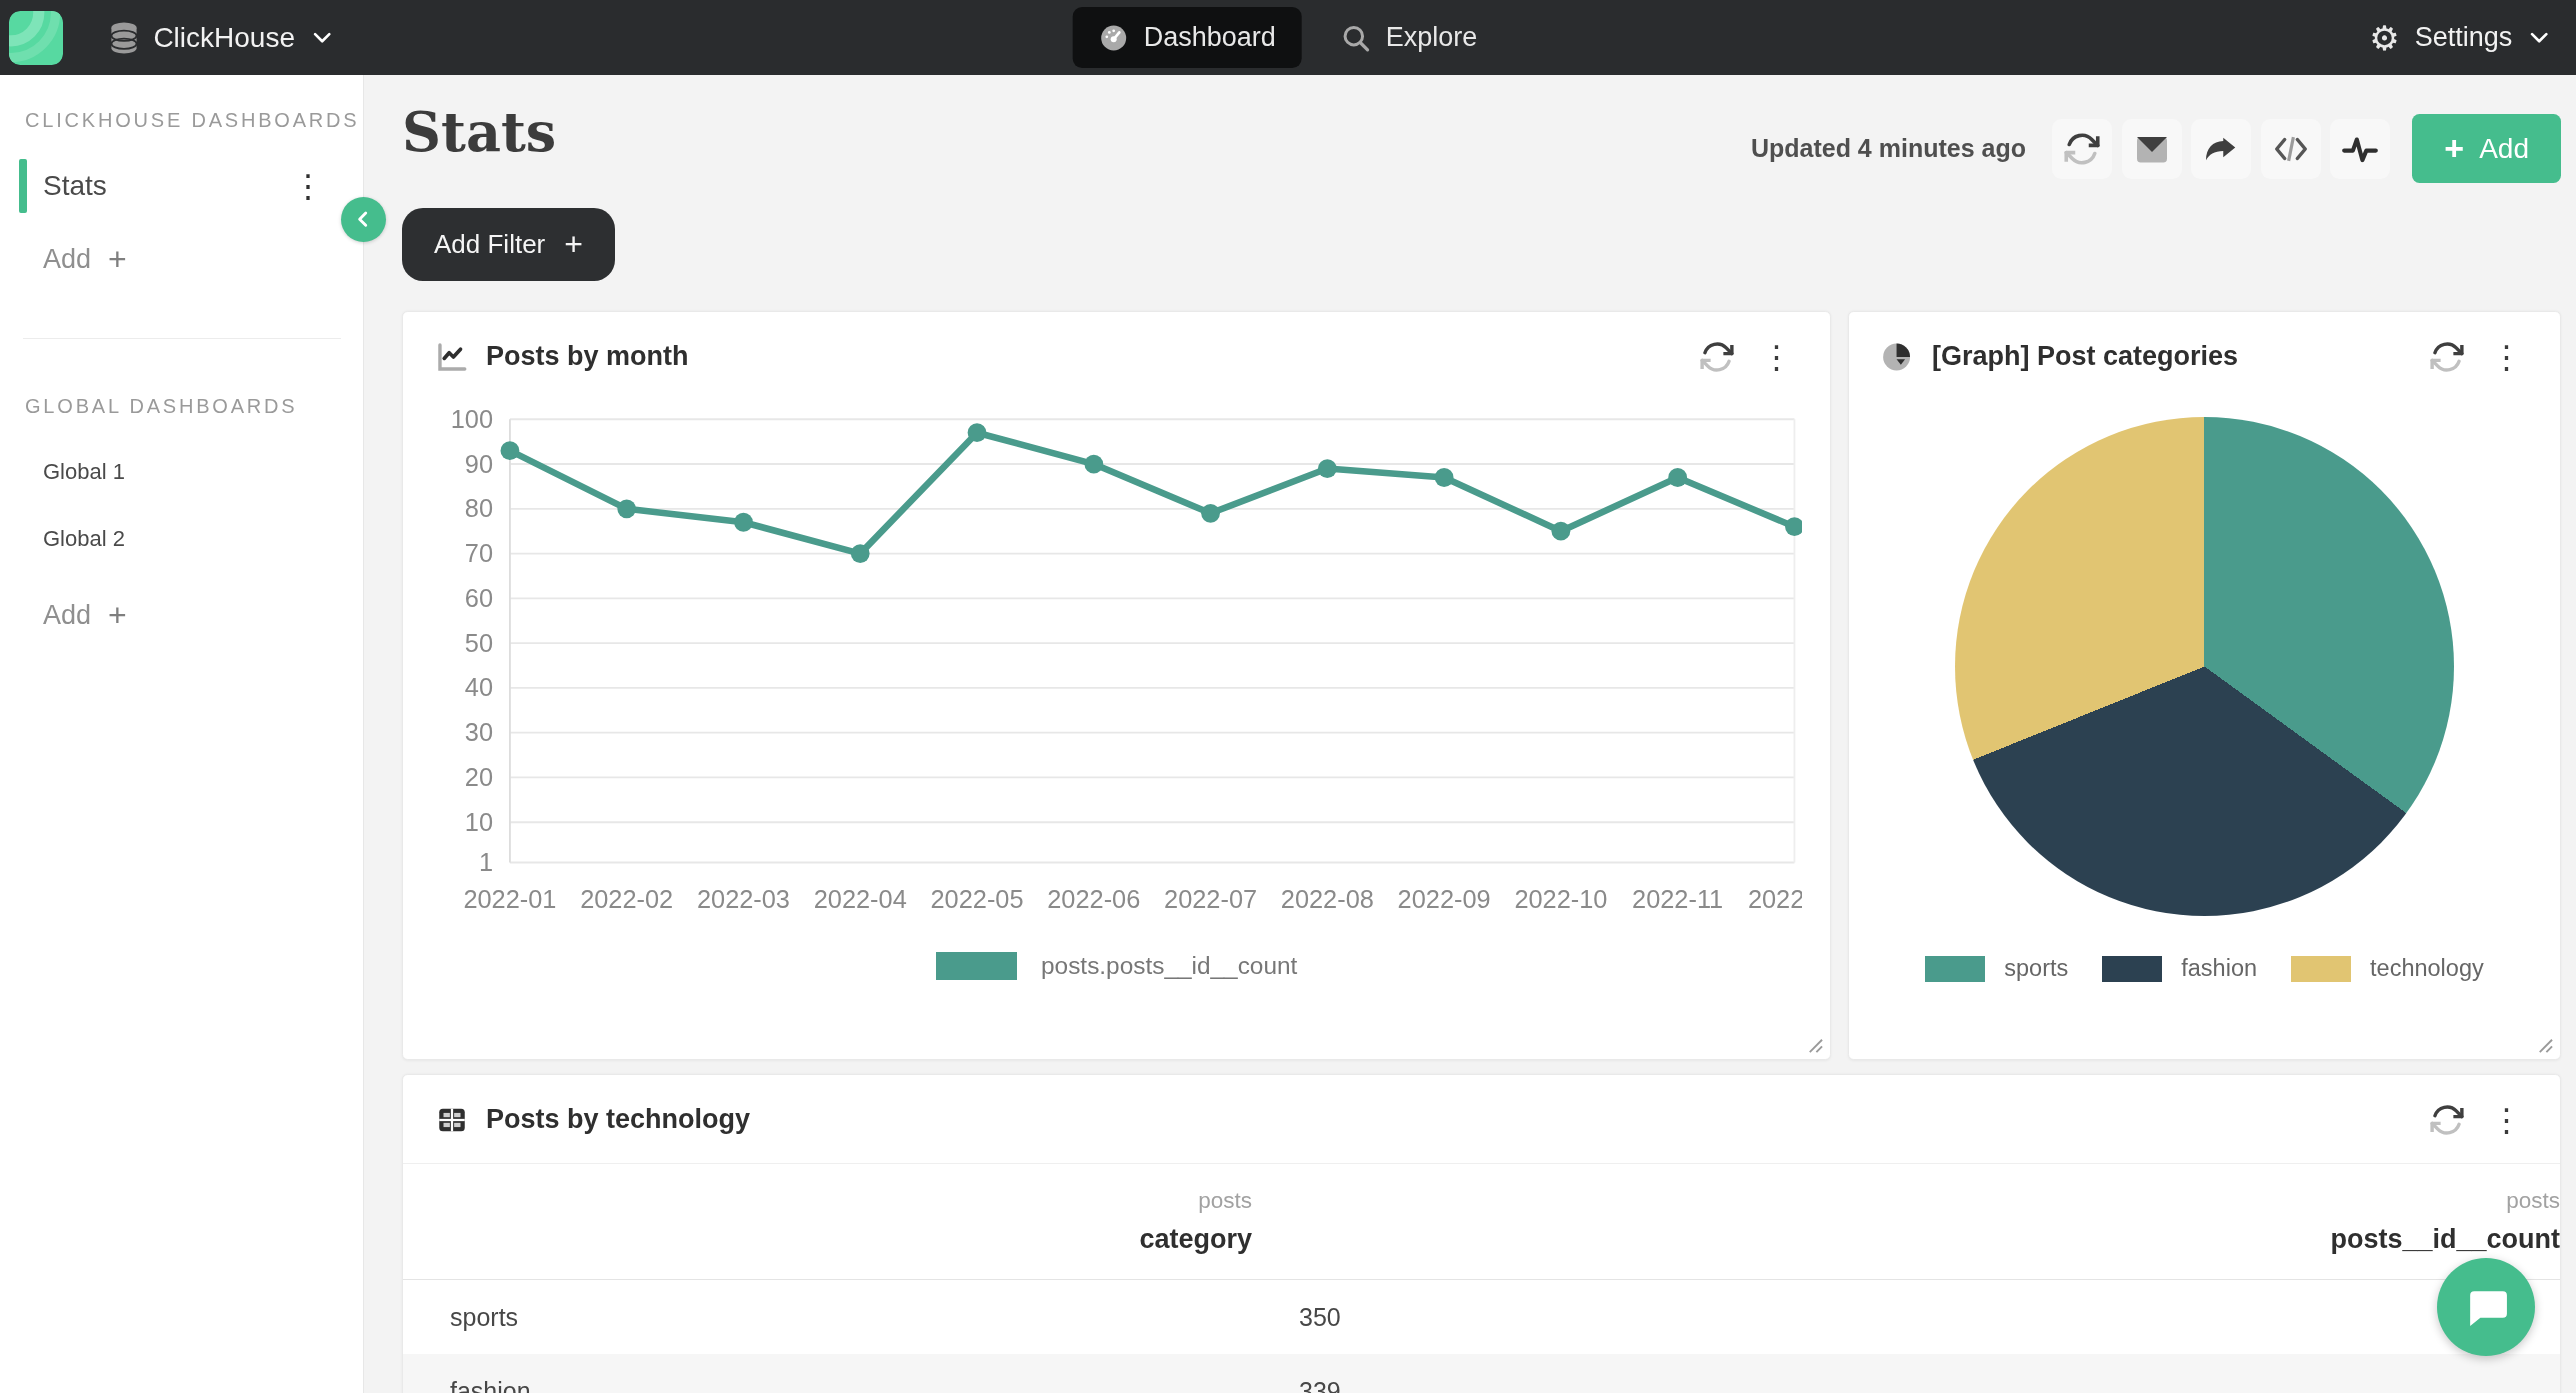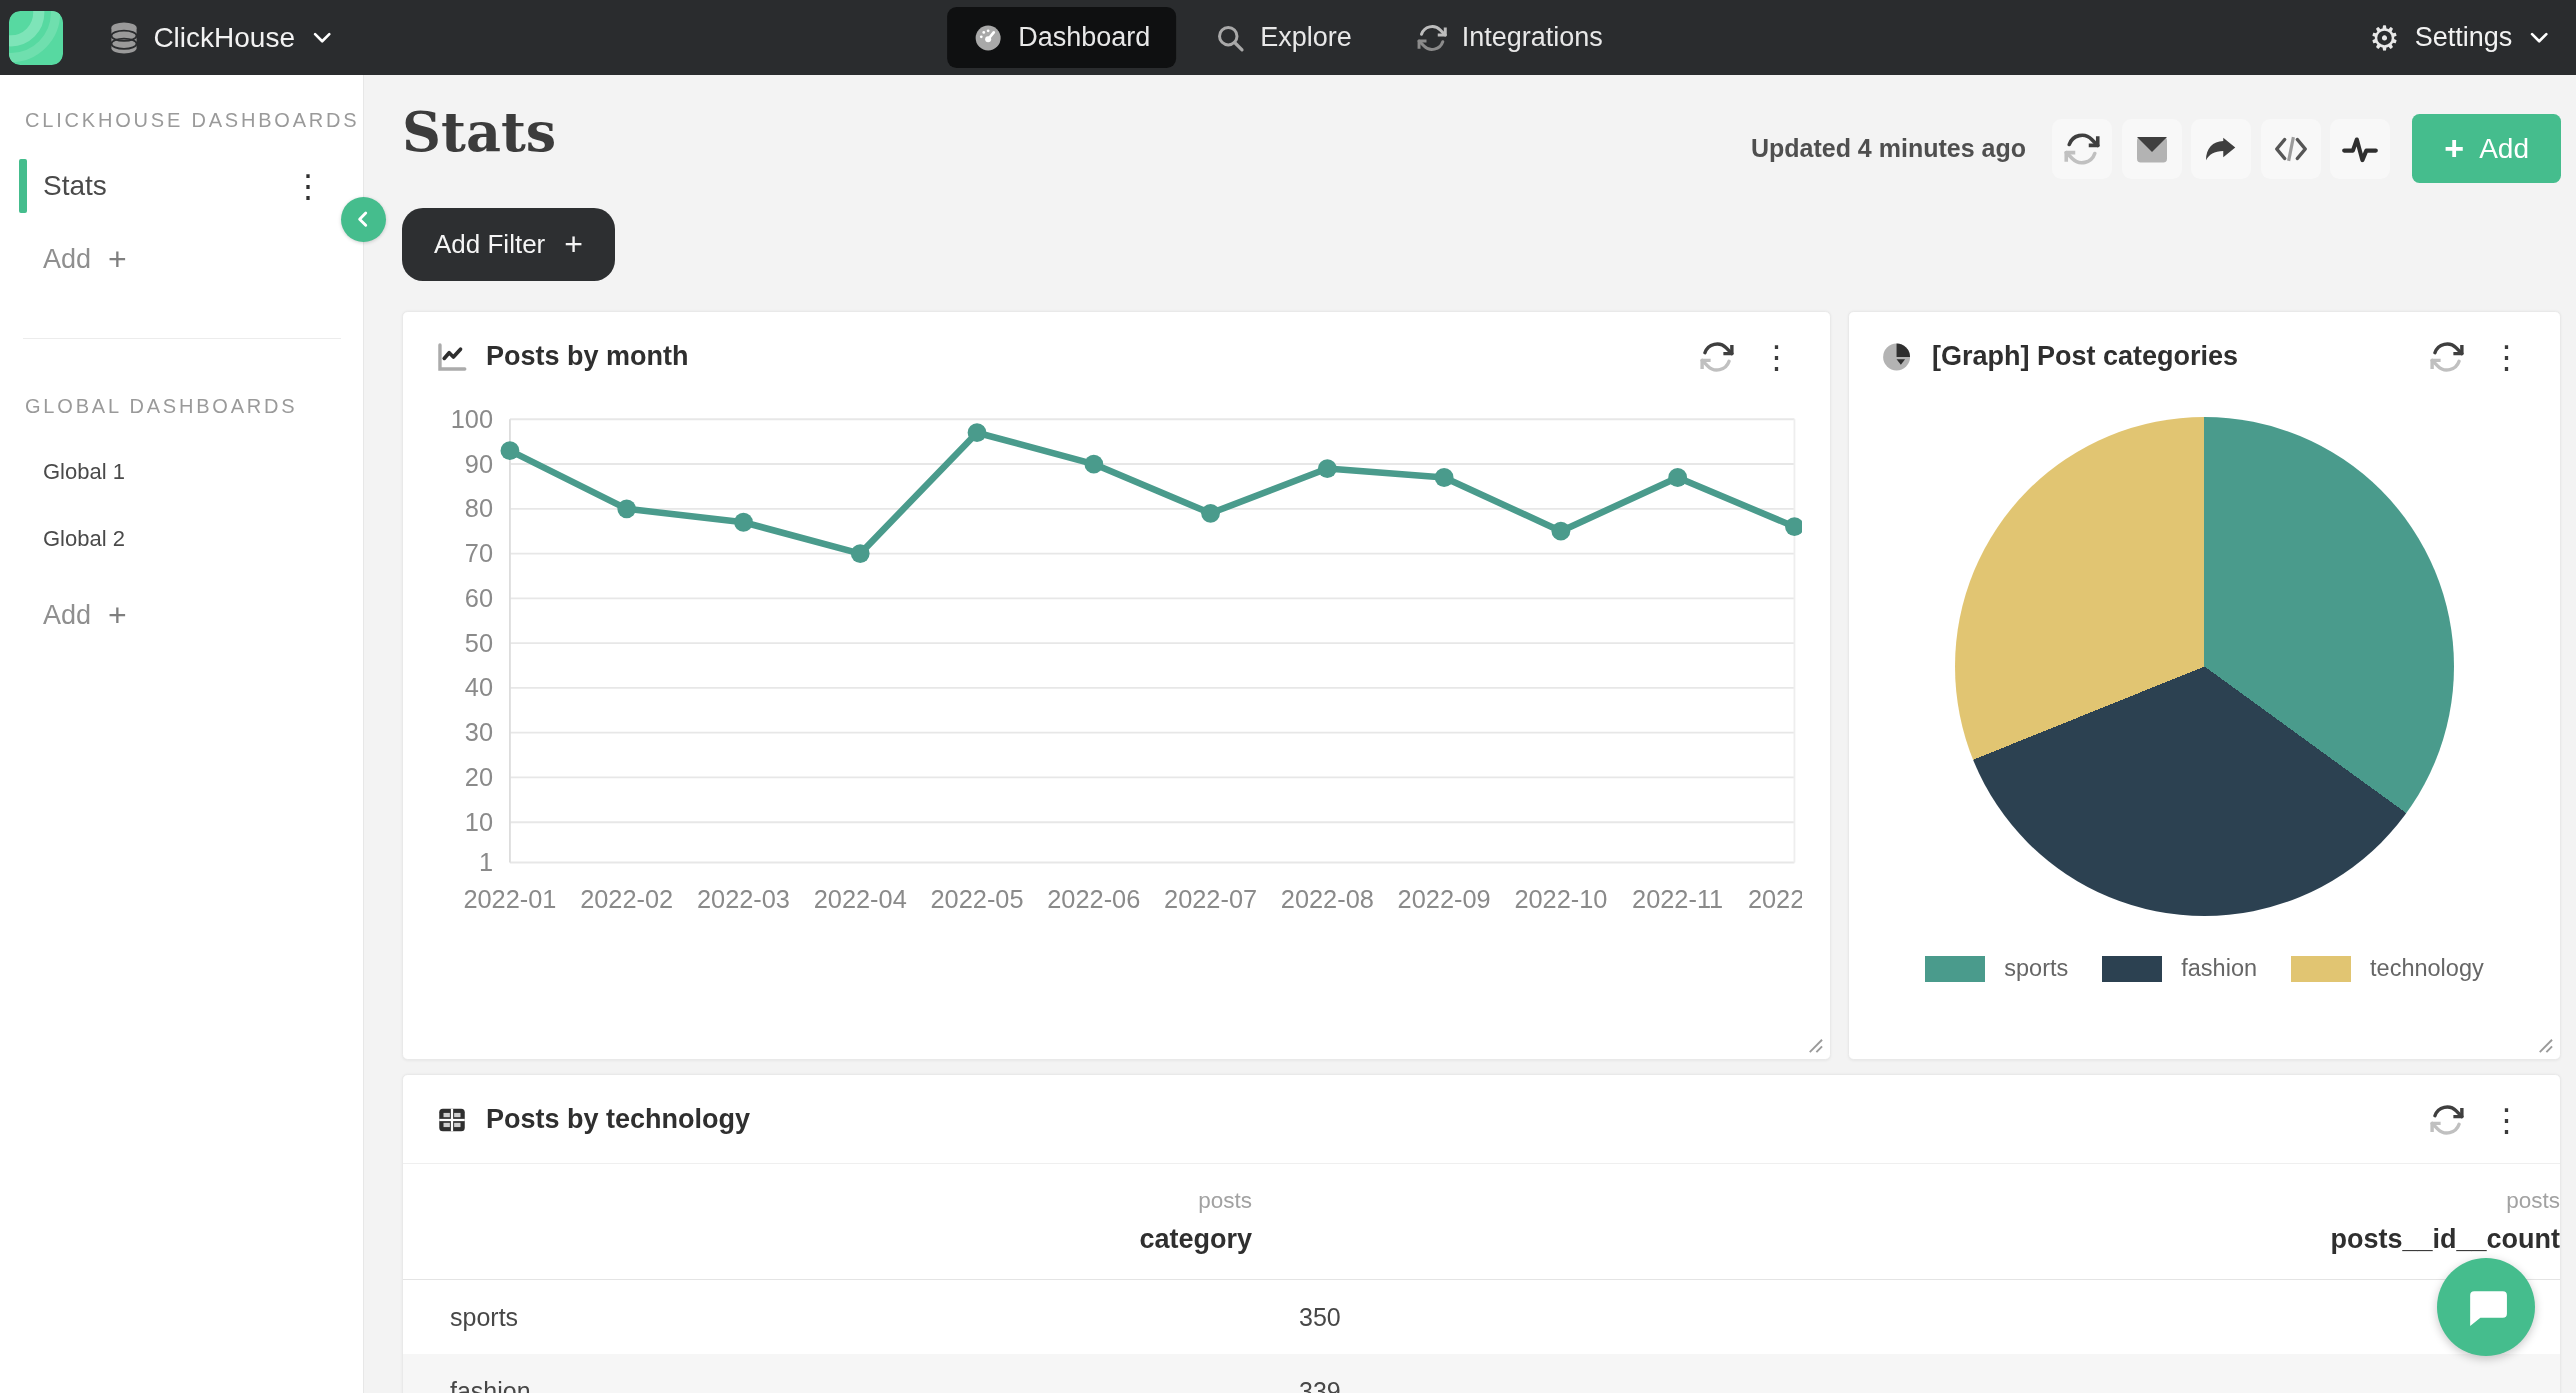--- a/index.html
+++ b/index.html
@@ -117,29 +117,20 @@
         <circle cx="12" cy="6.2" r="1.1" fill="#ffffff"></circle>
       </svg>
       <span>Dashboard</span>
     </div>
     <div class="nav-tab">
       <svg width="30" height="30" viewBox="0 0 24 24">
         <circle cx="10.5" cy="10.5" r="7" fill="none" stroke="#a9a9a9" stroke-width="2.4"></circle>
         <line x1="15.6" y1="15.6" x2="21.5" y2="21.5" stroke="#a9a9a9" stroke-width="2.6" stroke-linecap="round"></line>
       </svg>
       <span>Explore</span>
-    </div>
-    <div class="nav-tab">
-      <svg width="30" height="30" viewBox="0 0 24 24">
-        <path d="M3.5 9a9 9 0 0 1 15-3.4L22.5 9.6" fill="none" stroke="#bdbdbd" stroke-width="2.4" stroke-linecap="round"></path>
-        <polyline points="22.5,3.5 22.5,9.6 16.5,9.6" fill="none" stroke="#bdbdbd" stroke-width="2.4" stroke-linejoin="round"></polyline>
-        <path d="M20.5 15a9 9 0 0 1-15 3.4L1.5 14.4" fill="none" stroke="#8b8b8b" stroke-width="2.4" stroke-linecap="round"></path>
-        <polyline points="1.5,20.5 1.5,14.4 7.5,14.4" fill="none" stroke="#8b8b8b" stroke-width="2.4" stroke-linejoin="round"></polyline>
-      </svg>
-      <span>Integrations</span>
     </div>
   </nav>
 
   <div class="nav-right">
     <span class="gear">⚙</span>
     <span>Settings</span>
     <svg width="24.4" height="24.4" viewBox="0 0 24 24">
       <polyline points="5,9 12,16 19,9" fill="none" stroke="#ffffff" stroke-width="2.6" stroke-linecap="round" stroke-linejoin="round"></polyline>
     </svg>
   </div>
@@ -303,20 +294,24 @@
               <circle cx="457.09090909090907" cy="171.03030303030303" r="10" fill="#4a9b8c"></circle>
               <circle cx="581.4545454545455" cy="42.303030303030305" r="10" fill="#4a9b8c"></circle>
               <circle cx="705.8181818181819" cy="75.67676767676767" r="10" fill="#4a9b8c"></circle>
               <circle cx="830.1818181818181" cy="128.12121212121212" r="10" fill="#4a9b8c"></circle>
               <circle cx="954.5454545454545" cy="80.44444444444444" r="10" fill="#4a9b8c"></circle>
               <circle cx="1078.909090909091" cy="89.97979797979798" r="10" fill="#4a9b8c"></circle>
               <circle cx="1203.2727272727273" cy="147.1919191919192" r="10" fill="#4a9b8c"></circle>
               <circle cx="1327.6363636363637" cy="89.97979797979798" r="10" fill="#4a9b8c"></circle>
               <circle cx="1452" cy="142.42424242424244" r="10" fill="#4a9b8c"></circle>
             </svg>
+          <div class="legend">
+            <span class="swatch" style="background: rgb(74, 155, 140);"></span>
+            <span class="lbl">posts.posts__id__count</span>
+          </div>
         </div>
 
         <span class="resize-handle">
           <svg width="17" height="17" viewBox="0 0 18 18">
             <line x1="4" y1="17" x2="17" y2="4" stroke="#9a9a9a" stroke-width="2"></line>
             <line x1="11" y1="17" x2="17" y2="11" stroke="#9a9a9a" stroke-width="2"></line>
           </svg>
         </span>
       </section>
 

